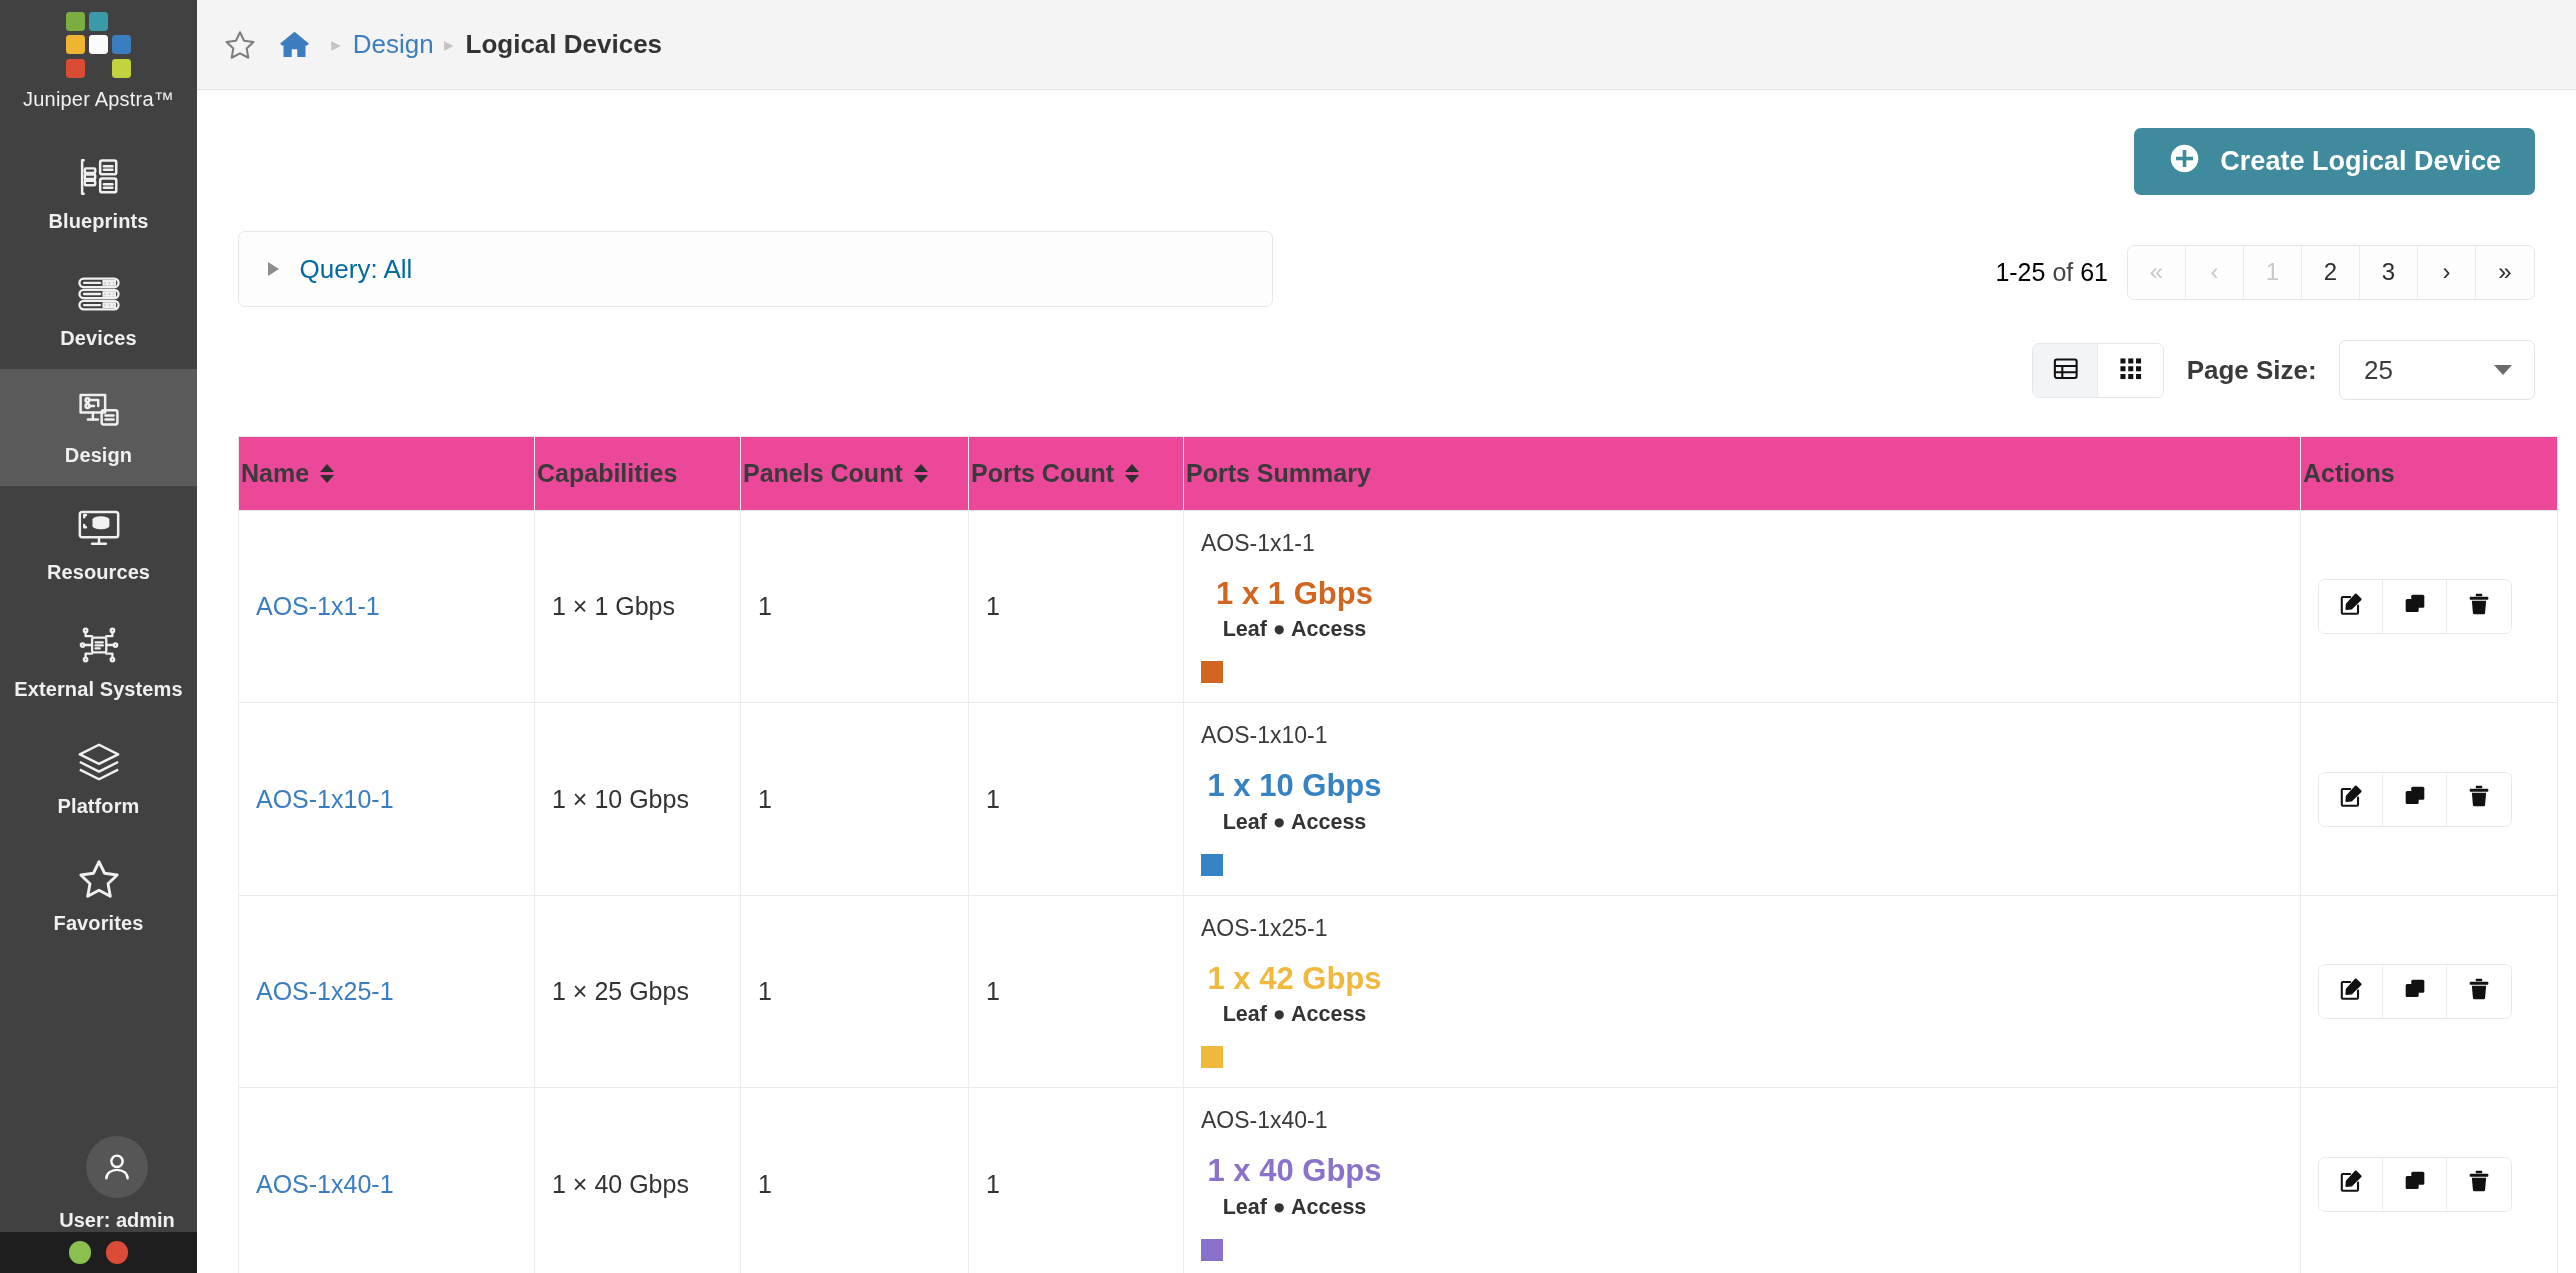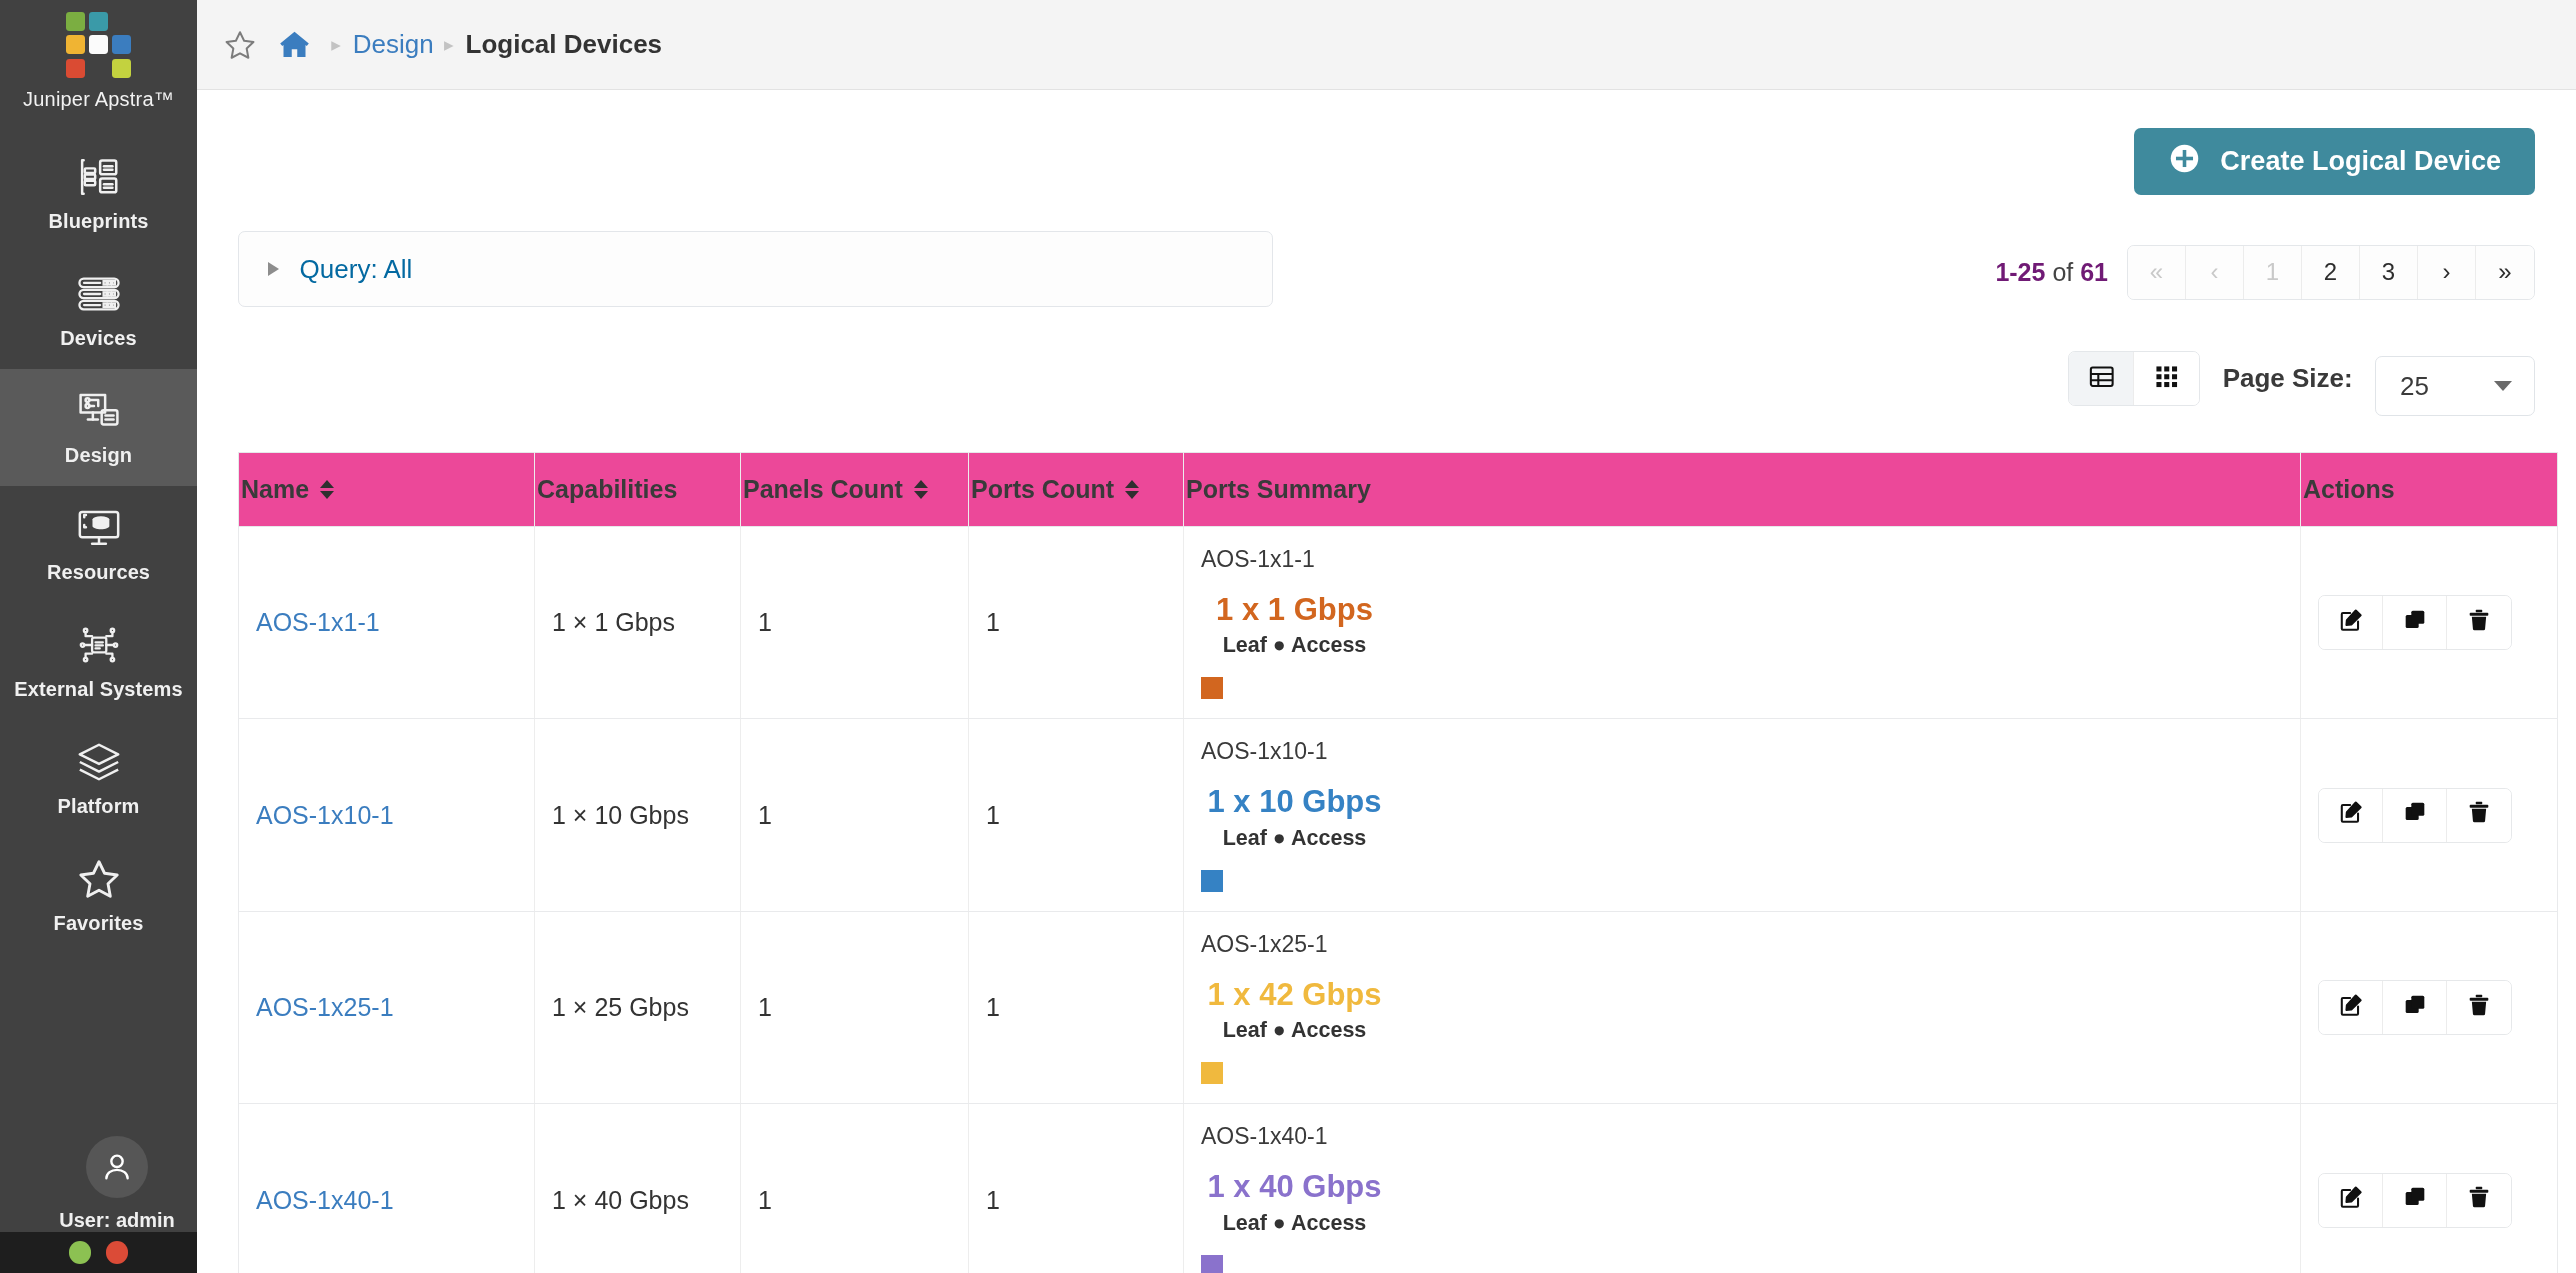--- a/index.html
+++ b/index.html
@@ -117,21 +117,21 @@
   .query-caret {
     width: 0; height: 0;
     border-left: 11.2px solid #8d8d8d;
     border-top: 7.7px solid transparent;
     border-bottom: 7.7px solid transparent;
   }
   .query-text { color: #0369a1; font-size: 26px; }
 
   .pager-wrap { display: flex; align-items: center; gap: 19px; padding-top: 13.7px; }
   .pager-count { font-size: 25px; color: #444444; white-space: nowrap; }
-  .pager-count b { font-weight: bold; color: #701a75; }
+  .pager-count b { font-weight: normal; color: #000000; }
   .pager {
     display: flex; border: 0.9px solid #e4e7ea; border-radius: 6.9px;
     overflow: hidden; background: #fdfdfd;
   }
   .pg {
     width: 58px; height: 53px;
     display: flex; align-items: center; justify-content: center;
     font-size: 24px; color: #2e2e2e; cursor: pointer;
     border-right: 0.9px solid #ececec; background: #fdfdfd;
   }
@@ -148,25 +148,25 @@
   .vt {
     width: 65px; height: 53px;
     display: flex; align-items: center; justify-content: center;
     background: #ffffff; cursor: pointer; border-right: 0.9px solid #ececec;
   }
   .vt:last-child { border-right: none; }
   .vt.active { background: #f2f4f6; }
   .vt svg { width: 27.5px; height: 27.5px; }
   .pagesize-label { font-size: 26px; font-weight: bold; color: #3a3a3a; }
   .pagesize-select {
-    width: 160px; height: 60px;
+    width: 196px; height: 60px;
     border: 0.9px solid #e0e4e8; border-radius: 6.9px;
     background: #ffffff;
     display: flex; align-items: center; justify-content: space-between;
-    padding: 0 22.3px 0 24px; cursor: pointer; margin-top: 16px;
+    padding: 0 22.3px 0 24px; cursor: pointer;
   }
   .pagesize-value { font-size: 26px; color: #3b3b3b; }
   .caret-down {
     width: 0; height: 0;
     border-top: 10.3px solid #6a6a6a;
     border-left: 9.5px solid transparent;
     border-right: 9.5px solid transparent;
   }
 
   

